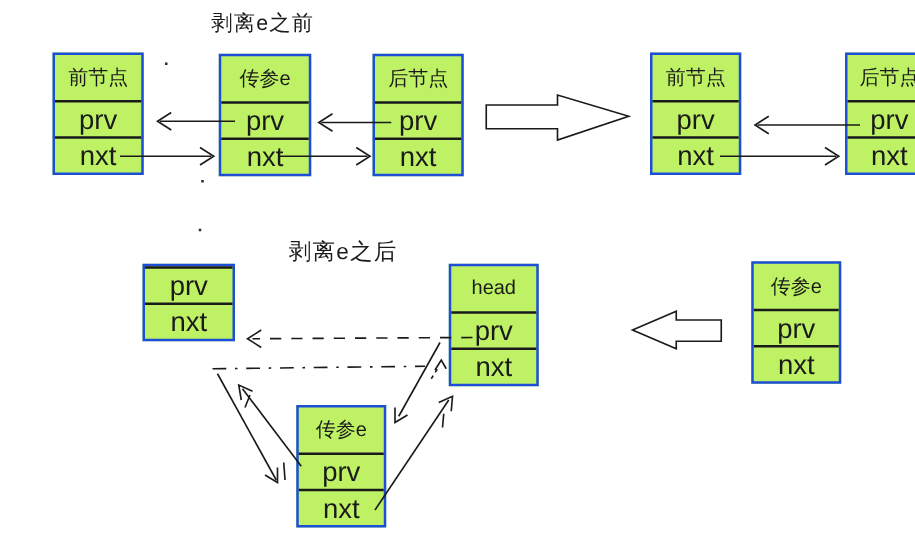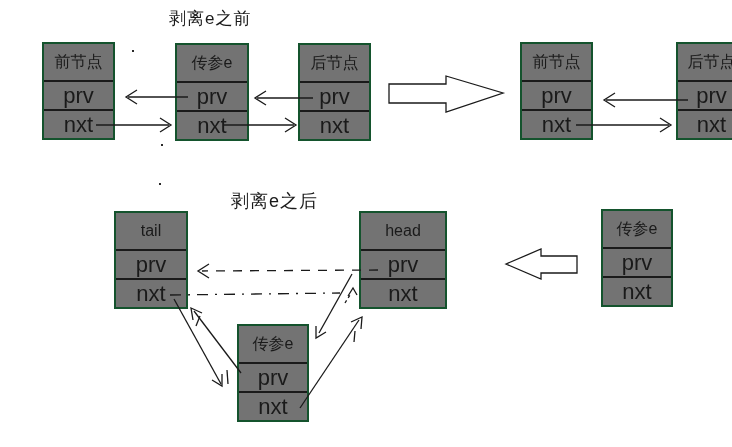--- a/index.html
+++ b/index.html
@@ -1,19 +1,19 @@
 <!DOCTYPE html>
 <html><head>
 <meta charset="utf-8">
 <style>
   html,body{margin:0;padding:0;background:#fff;}
   #canvas{position:relative;width:732px;height:447px;background:#ffffff;overflow:hidden;
           font-family:"Liberation Sans","DejaVu Sans",sans-serif;color:#1a1a1a;margin-left:28px;}
   .section-title{position:absolute;font-size:17px;letter-spacing:1px;white-space:nowrap;}
-  .node{position:absolute;border:2px solid #14532d;background:#737373;box-sizing:border-box;}
+  .node{position:absolute;border:2px solid #1d4ed8;background:#bef264;box-sizing:border-box;}
   .cell{display:flex;align-items:center;justify-content:center;}
   .cell.title{height:36px;font-size:16px;}
   .cell.field{height:27px;border-top:2px solid #1a1a1a;font-size:22px;}
   svg.overlay{position:absolute;left:0;top:0;pointer-events:none;}
   .dot{position:absolute;width:2px;height:2px;background:#2a2a2a;}
 </style>
 </head>
 <body>
 
 <div id="canvas">
@@ -45,26 +45,25 @@
     <div class="cell field">nxt</div>
   </div>
 
   <div class="node" style="left:648px;top:42px;width:71px;">
     <div class="cell title">后节点</div>
     <div class="cell field">prv</div>
     <div class="cell field">nxt</div>
   </div>
 
   <div class="node" style="left:86px;top:211px;width:74px;">
-    <div class="cell title">tail</div>
     <div class="cell field">prv</div>
     <div class="cell field">nxt</div>
   </div>
 
-  <div class="node" style="left:331px;top:211px;width:88px;">
+  <div class="node" style="left:331px;top:211px;width:72px;">
     <div class="cell title">head</div>
     <div class="cell field">prv</div>
     <div class="cell field">nxt</div>
   </div>
 
   <div class="node" style="left:209px;top:324px;width:72px;">
     <div class="cell title">传参e</div>
     <div class="cell field">prv</div>
     <div class="cell field">nxt</div>
   </div>

